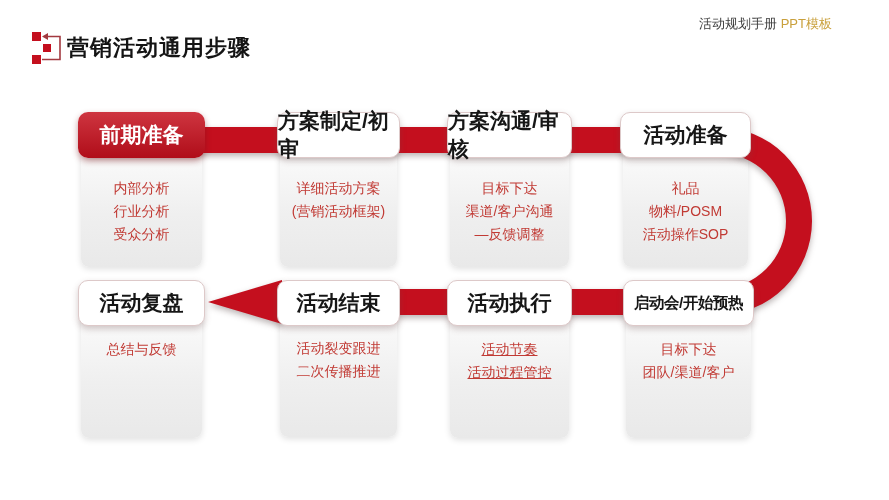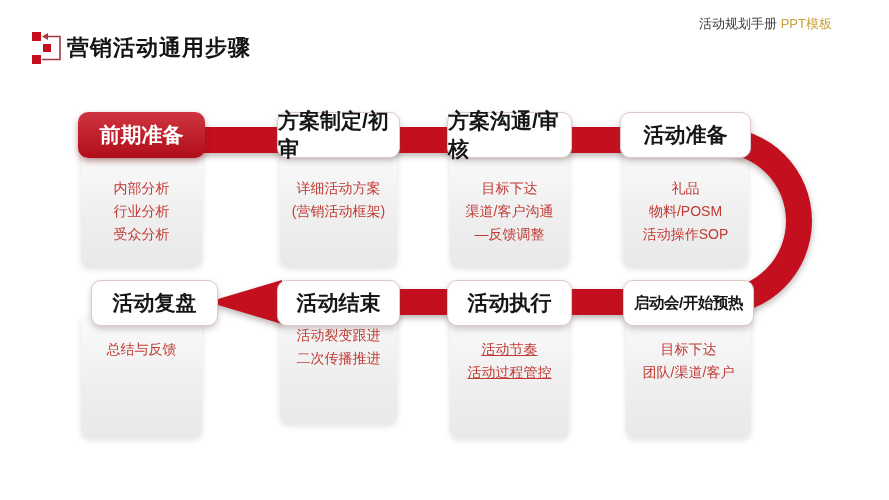--- a/index.html
+++ b/index.html
@@ -97,24 +97,24 @@
     <div class="item">团队/渠道/客户</div>
   </div>
   <div class="head tight" style="left:623px;top:280px;width:131px;">启动会/开始预热</div>
 
   <div class="card" style="left:450px;top:315px;width:119px;height:123px;padding-top:23px;text-decoration:underline;">
     <div class="item">活动节奏</div>
     <div class="item">活动过程管控</div>
   </div>
   <div class="head" style="left:447px;top:280px;width:125px;">活动执行</div>
 
-  <div class="card" style="left:280px;top:301px;width:117px;height:123px;padding-top:23px;text-align:center;">
+  <div class="card" style="left:280px;top:314px;width:117px;height:123px;padding-top:23px;text-align:center;">
     <div class="item">活动裂变跟进</div>
     <div class="item">二次传播推进</div>
   </div>
   <div class="head" style="left:277px;top:280px;width:123px;">活动结束</div>
 
   <div class="card" style="left:81px;top:315px;width:121px;height:123px;padding-top:23px;">
     <div class="item">总结与反馈</div>
   </div>
-  <div class="head" style="left:78px;top:280px;width:127px;margin-left:13px;">活动复盘</div>
+  <div class="head" style="left:78px;top:280px;width:127px;">活动复盘</div>
 
 </div>
 
 </body></html>

